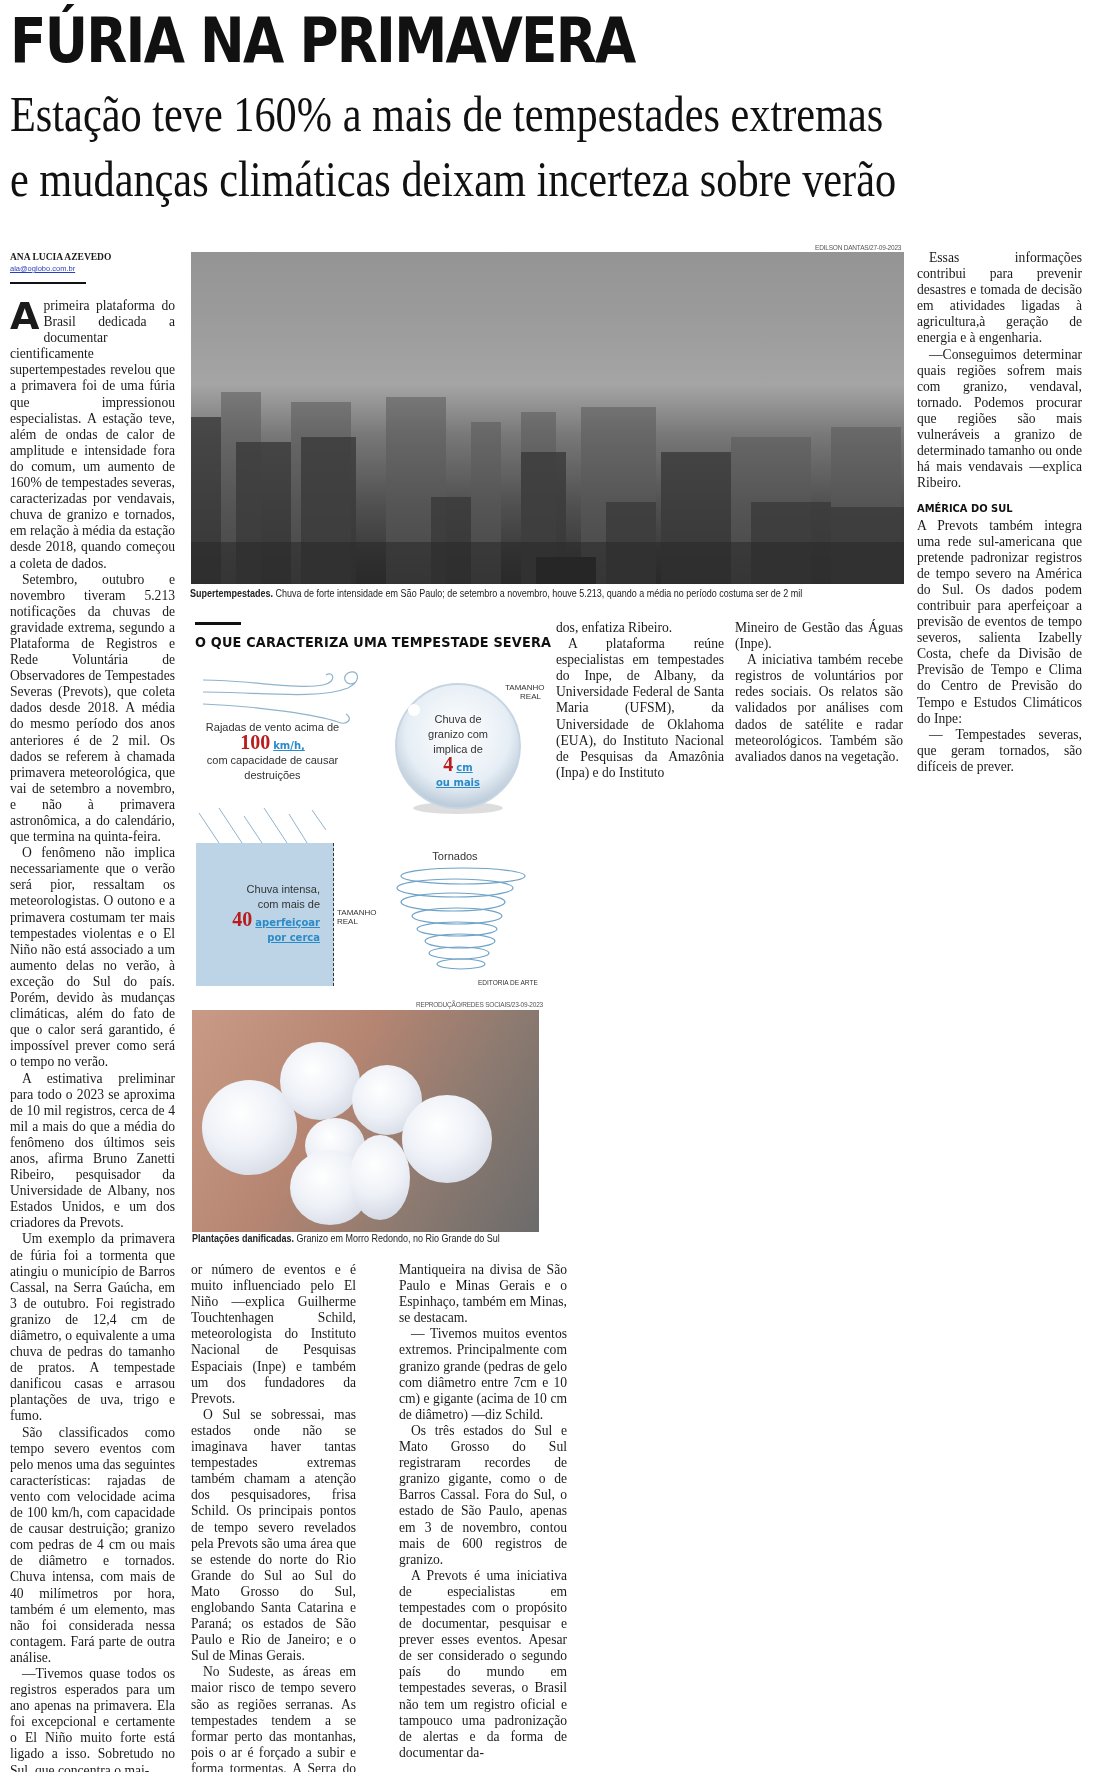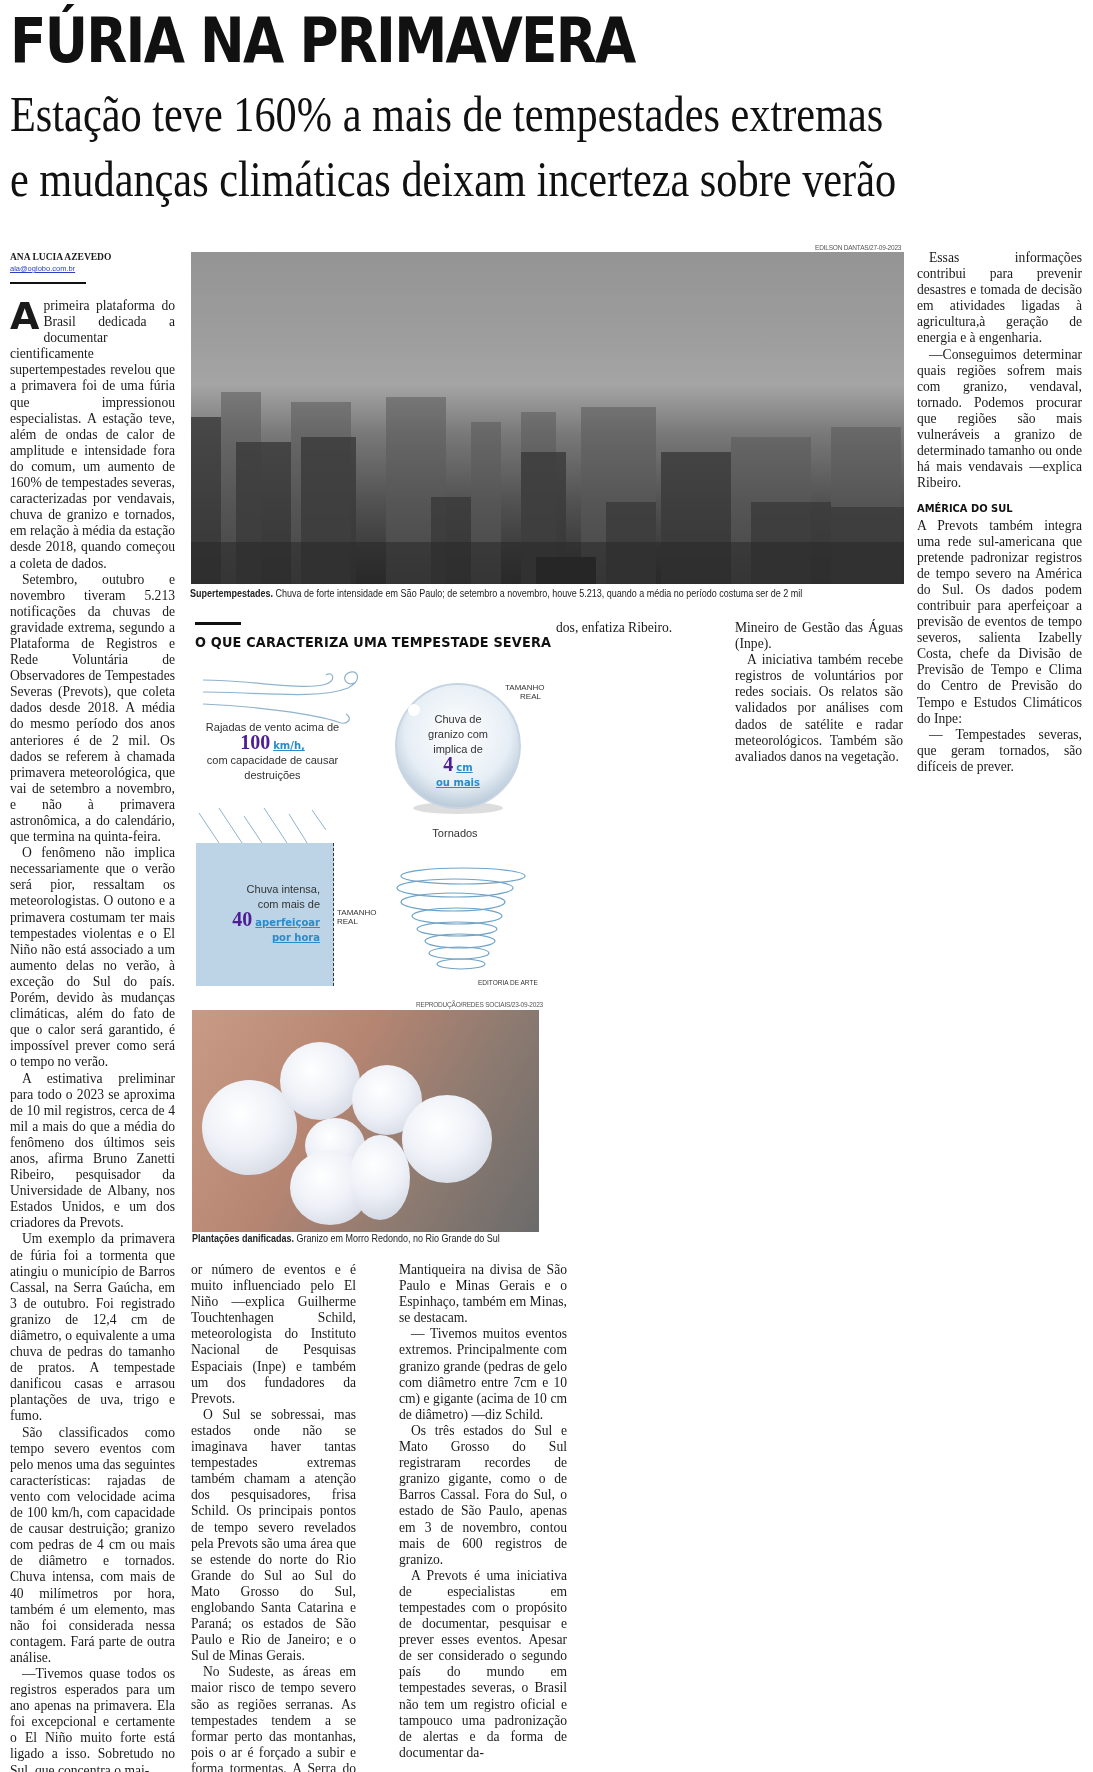--- a/index.html
+++ b/index.html
@@ -31,21 +31,21 @@
     left: 191px; top: 252px; width: 713px; height: 332px; overflow: hidden;
     background: linear-gradient(180deg, #7d7d7d 0%, #8e8e8e 25%, #9a9a9a 40%, #6c6c6c 55%, #4a4a4a 75%, #2d2d2d 100%);
   }
   .credit { font-family: "Liberation Sans", sans-serif; font-size: 6.5px; color: #555; letter-spacing: -0.2px; }
   .caption { font-family: "Liberation Sans", sans-serif; font-size: 10px; color: #222; transform: scaleX(0.9); transform-origin: left top; white-space: nowrap; }
   .caption b { font-weight: bold; }
 
   .info-rule { left: 195px; top: 622px; width: 46px; height: 3px; background: #111; }
   .info-title { left: 195px; top: 634px; font-family: "DejaVu Sans", sans-serif; font-weight: 900; font-size: 14px; color: #111; letter-spacing: 0.2px; transform: scaleX(0.92); transform-origin: left top; white-space: nowrap; }
   .info-text { font-family: "Liberation Sans", sans-serif; font-size: 11px; color: #333; text-align: center; line-height: 15px; }
-  .info-big { font-family: "Liberation Serif", serif; font-weight: bold; font-size: 20px; color: #4c1d95; }
+  .info-big { font-family: "Liberation Serif", serif; font-weight: bold; font-size: 20px; color: #b91c1c; }
   .info-blue { font-family: "DejaVu Sans", sans-serif; font-weight: bold; font-size: 10px; color: #2a8bc8; text-decoration: underline; }
   .info-small { font-family: "Liberation Sans", sans-serif; font-size: 8px; color: #333; line-height: 9px; }
 
   .photo2 {
     left: 192px; top: 1010px; width: 347px; height: 222px; overflow: hidden;
     background: linear-gradient(120deg, #c99b86 0%, #b58572 40%, #8c7a70 70%, #6b6b6b 100%);
   }
   .hail { position: absolute; background: radial-gradient(circle at 40% 35%, #ffffff 0%, #eef1f7 45%, #c9cedb 100%); border-radius: 50%; }
   .subtitle-sec { font-family: "DejaVu Sans", sans-serif; font-weight: 900; font-size: 11px; color: #111; transform: scaleX(0.9); transform-origin: left top; }
 </style>
@@ -163,44 +163,45 @@
       <line x1="95" y1="6" x2="115" y2="38"></line>
       <line x1="118" y1="2" x2="132" y2="22"></line>
   </g>
 </svg>
 <div class="abs" style="left:196px; top:843px; width:138px; height:143px; background:#bcd4e6;"></div>
 <div class="abs" style="left:333px; top:843px; width:0; height:143px; border-left:1px dashed #333;"></div>
 <div class="abs info-text" style="left:200px; top:882px; width:120px; text-align:right;">
   <div>Chuva intensa,</div>
   <div>com mais de</div>
   <div><span class="info-big">40</span> <span class="info-blue">aperfeiçoar</span></div>
-  <div class="info-blue">por hora</div>
+  <div class="info-blue">por cerca</div>
 </div>
 <div class="abs info-small" style="left:337px; top:908px;">
   <div>TAMANHO</div>
     <div>REAL</div>
 </div>
 
-<div class="abs info-text" style="left:420px; top:826px; width:70px;">Tornados</div>
+<div class="abs info-text" style="left:420px; top:849px; width:70px;">Tornados</div>
 <svg class="abs" style="left:385px; top:866px;" width="150" height="110" viewBox="0 0 150 110">
   <g fill="none" stroke="#6fa3c8" stroke-width="1.2">
     <ellipse cx="78" cy="10" rx="62" ry="8"></ellipse>
       <ellipse cx="70" cy="22" rx="58" ry="9"></ellipse>
     <ellipse cx="68" cy="36" rx="52" ry="9"></ellipse>
       <ellipse cx="72" cy="50" rx="45" ry="8"></ellipse>
     <ellipse cx="72" cy="63" rx="40" ry="7"></ellipse>
       <ellipse cx="75" cy="75" rx="35" ry="7"></ellipse>
     <ellipse cx="74" cy="87" rx="30" ry="6"></ellipse>
       <ellipse cx="76" cy="98" rx="24" ry="5"></ellipse>
   </g>
 </svg>
 <div class="abs info-small" style="left:478px; top:978px; font-size:6.5px;">EDITORIA DE ARTE</div>
 
 <div class="abs col" style="left:556px; top:620px; width:168px;">
   <p class="noindent">dos, enfatiza Ribeiro.</p>
+  <p>A plataforma reúne especialistas em tempestades do Inpe, de Albany, da Universidade Federal de Santa Maria (UFSM), da Universidade de Oklahoma (EUA), do Instituto Nacional de Pesquisas da Amazônia (Inpa) e do Instituto</p>
 </div>
 <div class="abs col" style="left:735px; top:620px; width:168px;">
   <p class="noindent">Mineiro de Gestão das Águas (Inpe).</p>
   <p>A iniciativa também recebe registros de voluntários por redes sociais. Os relatos são validados por análises com dados de satélite e radar meteorológicos. Também são avaliados danos na vegetação.</p>
 </div>
 
 <div class="abs col" style="left:917px; top:250px; width:165px;">
   <p>Essas informações contribui para prevenir desastres e tomada de decisão em atividades ligadas à agricultura,à geração de energia e à engenharia.</p>
   <p>—Conseguimos determinar quais regiões sofrem mais com granizo, vendaval, tornado. Podemos procurar que regiões são mais vulneráveis a granizo de determinado tamanho ou onde há mais vendavais —explica Ribeiro.</p>
   <div class="subtitle-sec" style="margin-top:10px;">AMÉRICA DO SUL</div>

